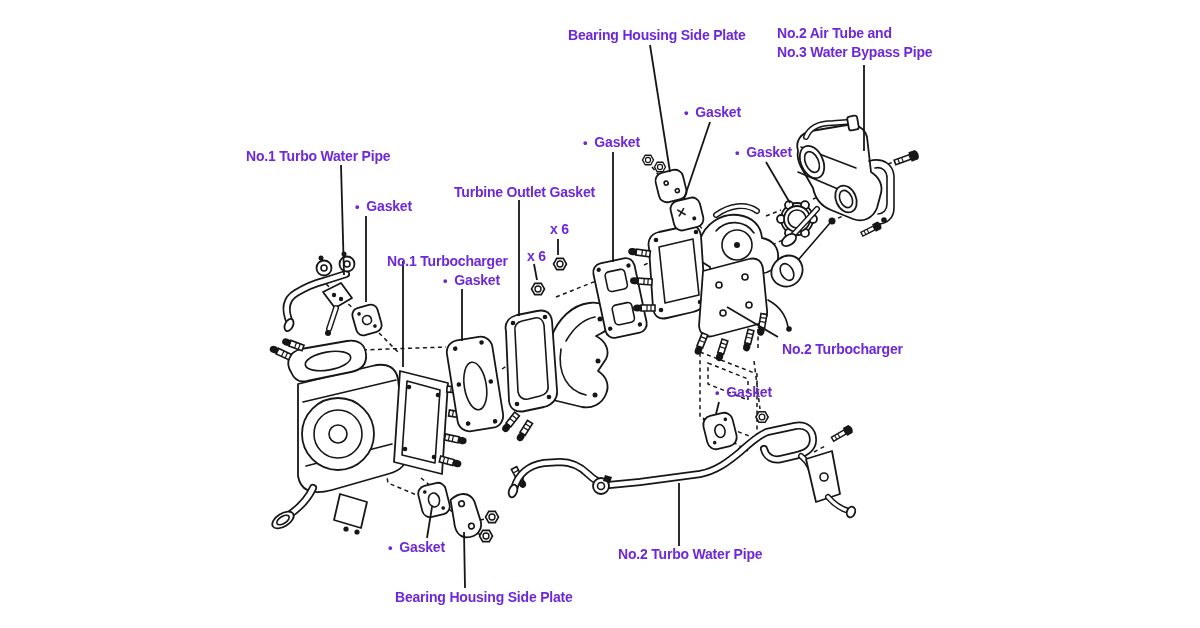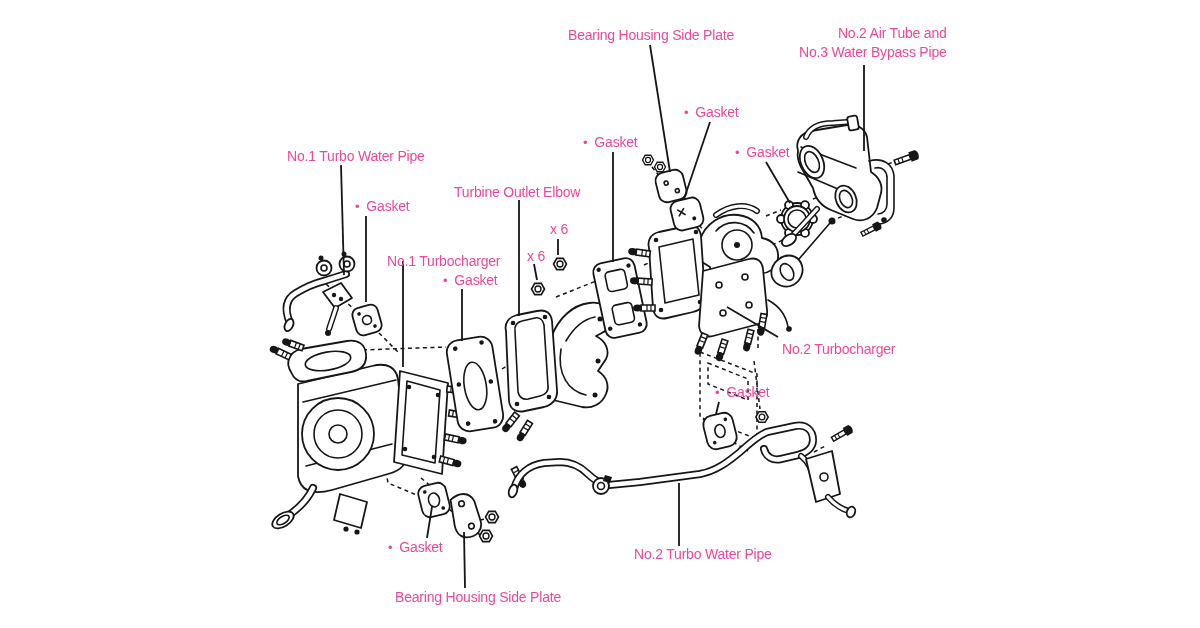--- a/index.html
+++ b/index.html
@@ -1,21 +1,21 @@
 <!DOCTYPE html>
 <html><head>
 <meta charset="utf-8">
 <style>
   html,body{margin:0;padding:0;background:#ffffff;}
   .stage{position:relative;width:1200px;height:628px;background:#fff;overflow:hidden;
          font-family:"Liberation Sans",sans-serif;}
   .stage svg{position:absolute;left:0;top:0;}
   .part-label{position:absolute;display:flex;align-items:flex-start;gap:7px;
-              font-weight:400;font-size:14px;line-height:19px;letter-spacing:-0.2px;
-              color:#ec4899;white-space:pre-line;}
+              font-weight:700;font-size:14px;line-height:19px;letter-spacing:-0.2px;
+              color:#6d28d9;white-space:pre-line;}
   .part-label .bullet{font-size:13px;line-height:19px;}
   
   .fw{fill:#ffffff;stroke:#161616;stroke-width:1.8;stroke-linejoin:round;}
   .ln{fill:none;stroke:#161616;stroke-width:1.6;stroke-linecap:round;stroke-linejoin:round;}
   .fb{fill:#161616;stroke:none;}
   .tO{fill:none;stroke:#161616;stroke-width:8;stroke-linecap:round;stroke-linejoin:round;}
   .tI{fill:none;stroke:#ffffff;stroke-width:4.6;stroke-linecap:round;stroke-linejoin:round;}
   .tO5{fill:none;stroke:#161616;stroke-width:6;stroke-linecap:round;stroke-linejoin:round;}
   .tI5{fill:none;stroke:#ffffff;stroke-width:3.2;stroke-linecap:round;stroke-linejoin:round;}
   .dshg path{fill:none;stroke:#161616;stroke-width:1.5;stroke-dasharray:4 3.5;}
@@ -317,32 +317,32 @@
     <path d="M778,337 L727,307"></path>
     <path d="M719,402 L716,414"></path>
     <path d="M679,546 L679,483"></path>
     <path d="M427,538 L432,507"></path>
     <path d="M465,588 L464,532"></path>
   </g>
 </svg>
 
 <div>
       <div class="part-label" style="left: 568px; top: 26px;"><span class="label-text">Bearing Housing Side Plate</span></div>
-      <div class="part-label" style="left: 799px; top: 24px; text-align: right;"><span class="label-text">No.2 Air Tube and
+      <div class="part-label" style="left: 777px; top: 24px;"><span class="label-text">No.2 Air Tube and
 No.3 Water Bypass Pipe</span></div>
       <div class="part-label" style="left: 684px; top: 103px;"><span class="bullet">•</span><span class="label-text">Gasket</span></div>
       <div class="part-label" style="left: 583px; top: 133px;"><span class="bullet">•</span><span class="label-text">Gasket</span></div>
       <div class="part-label" style="left: 735px; top: 143px;"><span class="bullet">•</span><span class="label-text">Gasket</span></div>
-      <div class="part-label" style="left: 246px; top: 147px; margin-left: 41px;"><span class="label-text">No.1 Turbo Water Pipe</span></div>
+      <div class="part-label" style="left: 246px; top: 147px;"><span class="label-text">No.1 Turbo Water Pipe</span></div>
       <div class="part-label" style="left: 355px; top: 197px;"><span class="bullet">•</span><span class="label-text">Gasket</span></div>
-      <div class="part-label" style="left: 454px; top: 183px;"><span class="label-text">Turbine Outlet Elbow</span></div>
+      <div class="part-label" style="left: 454px; top: 183px;"><span class="label-text">Turbine Outlet Gasket</span></div>
       <div class="part-label" style="left: 550px; top: 220px;"><span class="label-text">x 6</span></div>
       <div class="part-label" style="left: 387px; top: 252px;"><span class="label-text">No.1 Turbocharger</span></div>
       <div class="part-label" style="left: 527px; top: 247px;"><span class="label-text">x 6</span></div>
       <div class="part-label" style="left: 443px; top: 271px;"><span class="bullet">•</span><span class="label-text">Gasket</span></div>
       <div class="part-label" style="left: 782px; top: 340px;"><span class="label-text">No.2 Turbocharger</span></div>
       <div class="part-label" style="left: 715px; top: 383px;"><span class="bullet">•</span><span class="label-text">Gasket</span></div>
       <div class="part-label" style="left: 388px; top: 538px;"><span class="bullet">•</span><span class="label-text">Gasket</span></div>
-      <div class="part-label" style="left: 634px; top: 545px;"><span class="label-text">No.2 Turbo Water Pipe</span></div>
+      <div class="part-label" style="left: 618px; top: 545px;"><span class="label-text">No.2 Turbo Water Pipe</span></div>
       <div class="part-label" style="left: 395px; top: 588px;"><span class="label-text">Bearing Housing Side Plate</span></div>
     </div>
 
 </div>
 
 </body></html>

